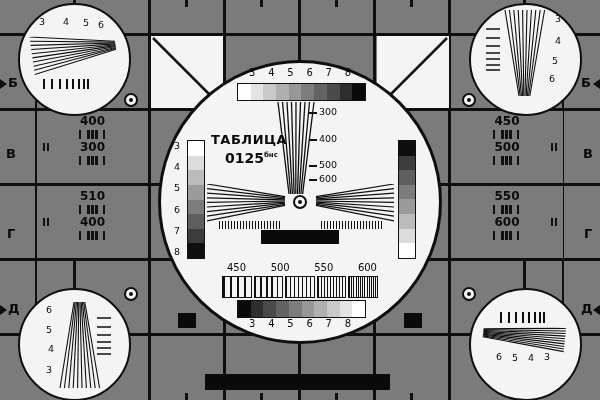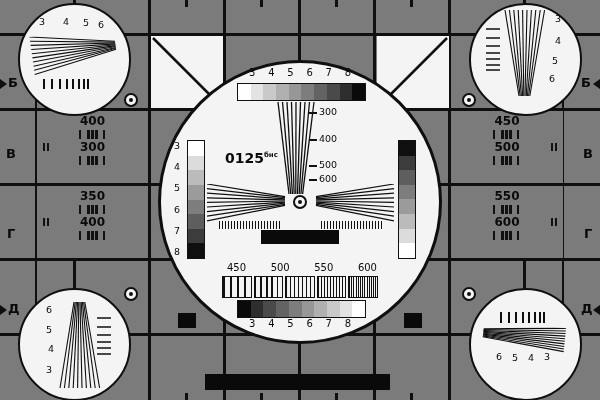--- a/index.html
+++ b/index.html
@@ -103,21 +103,21 @@
           <span class="tk ml"></span>
         </div>
     </div>
   </div>
   <div class="panel" style="left:37px;top:186px;width:111px;height:72px">
     <div class="pair" style="left:6px">
         <span></span>
         <span></span>
       </div>
     <div class="pcol">
-      <span class="pnum">350</span>
+      <span class="pnum">510</span>
       <div class="ticks">
           <span class="tk"></span>
           <span class="tk w ml"></span>
           <span class="tk w"></span>
           <span class="tk w"></span>
           <span class="tk ml"></span>
         </div>
       <span class="pnum">400</span>
       <div class="ticks">
           <span class="tk"></span>
@@ -203,20 +203,21 @@
     </svg>
     <div class="dash" style="left:148px;top:49px"></div>
     <div class="dash" style="left:148px;top:76px"></div>
     <div class="dash" style="left:148px;top:102px"></div>
     <div class="dash" style="left:148px;top:116px"></div>
     <span class="wlabel" style="left:158px;top:44px">300</span>
     <span class="wlabel" style="left:158px;top:71px">400</span>
     <span class="wlabel" style="left:158px;top:97px">500</span>
     <span class="wlabel" style="left:158px;top:111px">600</span>
 
+    <div class="abs" style="left:50px;top:69px;font-size:13px;font-weight:bold;letter-spacing:0.5px">ТАБЛИЦА</div>
     <div class="abs" style="left:64px;top:87px;font-size:14px;font-weight:bold">
       <span>0125</span><span style="font-size:7px;vertical-align:super">бнс</span>
     </div>
 
     <div class="abs" style="left:10px;top:77px;height:117px;width:12px;display:flex;flex-direction:column;
          justify-content:space-between;align-items:center;font-size:9.5px">
       <span>3</span>
       <span>4</span>
       <span>5</span>
       <span>6</span>

